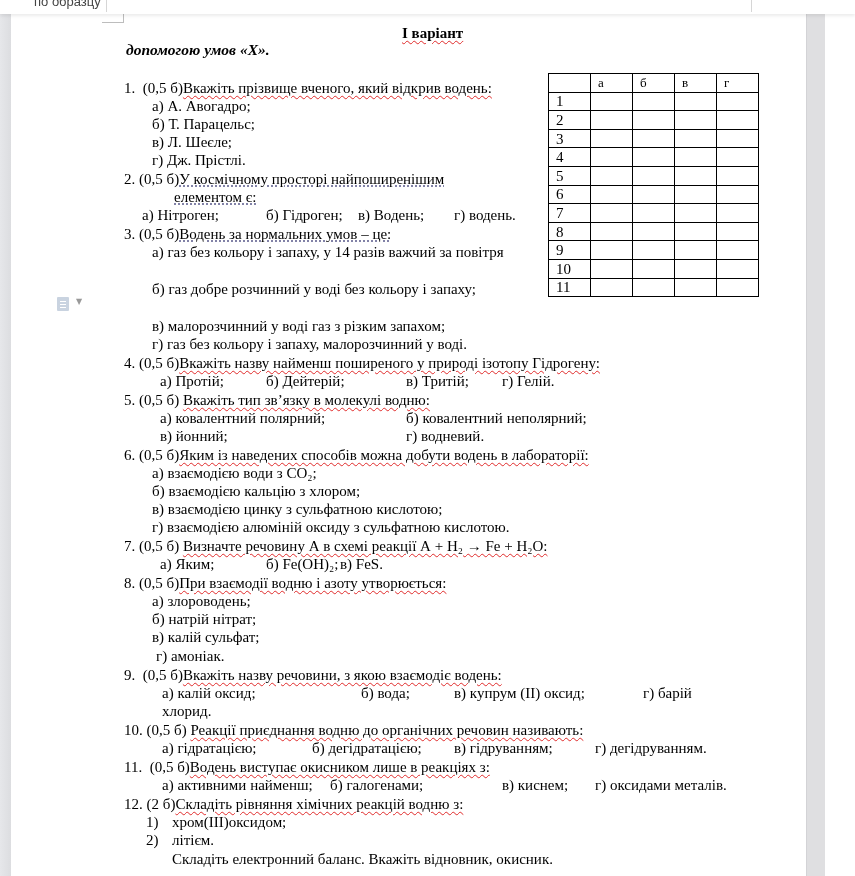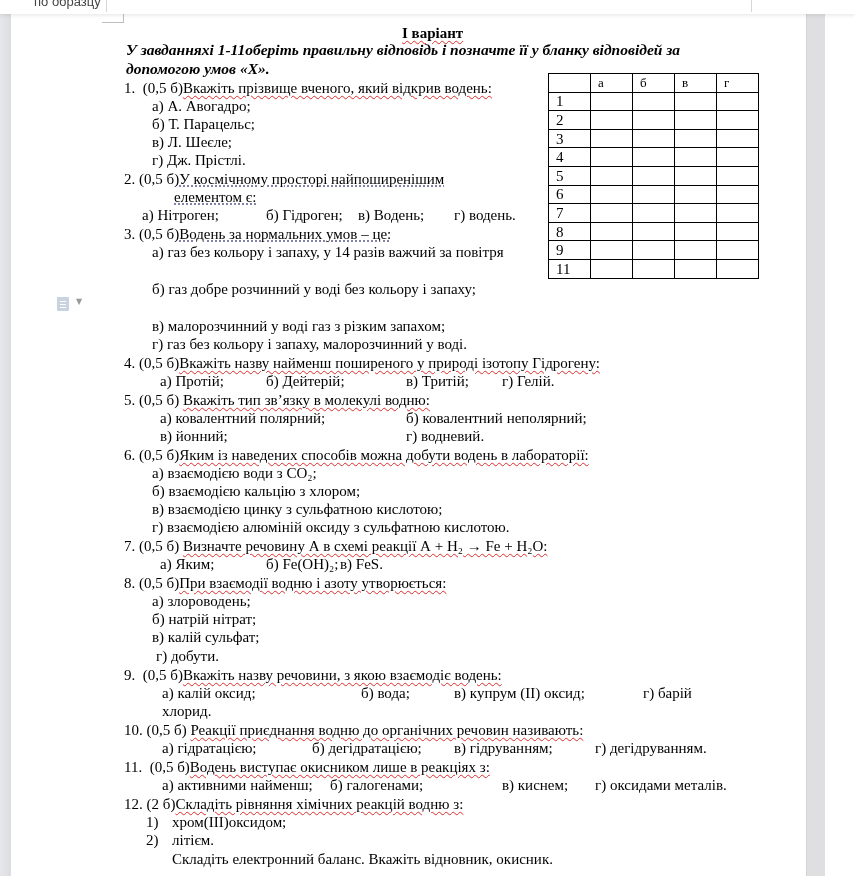--- a/index.html
+++ b/index.html
@@ -44,21 +44,20 @@
 </div>
 <div class="left-gutter"></div>
 <div class="right-gutter"></div>
 <div class="margin-mark"></div>
 <span class="paste-icon"></span>
 <span class="paste-arrow">▼</span>
 
 <div class="page">
   <div class="title"><span class="sq">І варіант</span></div>
   <div class="instr">
-    <div>У завданняхі 1-11оберіть правильну відповідь і позначте її у бланку відповідей за</div>
     <div>допомогою умов «Х».</div>
   </div>
 
   <div class="line" style="left:6px;top:55px">
     <span>1.</span>&nbsp; <span>(0,5 б)</span><span class="sq">Вкажіть прізвище вченого, який відкрив водень:</span>
   </div>
   <div class="line" style="left:34px;top:73px">а) А. Авогадро;</div>
   <div class="line" style="left:34px;top:91px">б) Т. Парацельс;</div>
   <div class="line" style="left:34px;top:109px">в) Л. Шеєле;</div>
   <div class="line" style="left:34px;top:127px">г) Дж. Прістлі.</div>
@@ -110,21 +109,21 @@
   <div class="line" style="left:42px;top:531px">а) Яким;</div>
   <div class="line" style="left:148px;top:531px">б) Fe(OH)₂;</div>
   <div class="line" style="left:222px;top:531px">в) FeS.</div>
 
   <div class="line" style="left:6px;top:550px">
     <span>8.</span> <span>(0,5 б)</span><span class="sq">При взаємодії водню і азоту утворюється:</span>
   </div>
   <div class="line" style="left:34px;top:568px">а) злороводень;</div>
   <div class="line" style="left:34px;top:586px">б) натрій нітрат;</div>
   <div class="line" style="left:34px;top:604px">в) калій сульфат;</div>
-  <div class="line" style="left:38px;top:623px">г) добути.</div>
+  <div class="line" style="left:38px;top:623px">г) амоніак.</div>
 
   <div class="line" style="left:6px;top:642px">
     <span>9.</span>&nbsp; <span>(0,5 б)</span><span class="sq">Вкажіть назву речовини, з якою взаємодіє водень:</span>
   </div>
   <div class="line" style="left:44px;top:660px">а) калій оксид;</div>
   <div class="line" style="left:243px;top:660px">б) вода;</div>
   <div class="line" style="left:336px;top:660px">в) купрум (ІІ) оксид;</div>
   <div class="line" style="left:525px;top:660px">г) барій</div>
   <div class="line" style="left:44px;top:678px">хлорид.</div>
 
@@ -222,20 +221,27 @@
         <td class="c"></td>
       </tr>
       <tr>
         <td class="rowh">9</td>
         <td class="c"></td>
         <td class="c"></td>
         <td class="c"></td>
         <td class="c"></td>
       </tr>
       <tr>
+        <td class="rowh">10</td>
+        <td class="c"></td>
+        <td class="c"></td>
+        <td class="c"></td>
+        <td class="c"></td>
+      </tr>
+      <tr>
         <td class="rowh">11</td>
         <td class="c"></td>
         <td class="c"></td>
         <td class="c"></td>
         <td class="c"></td>
       </tr>
     </tbody>
 </table>
 
 </body></html>

